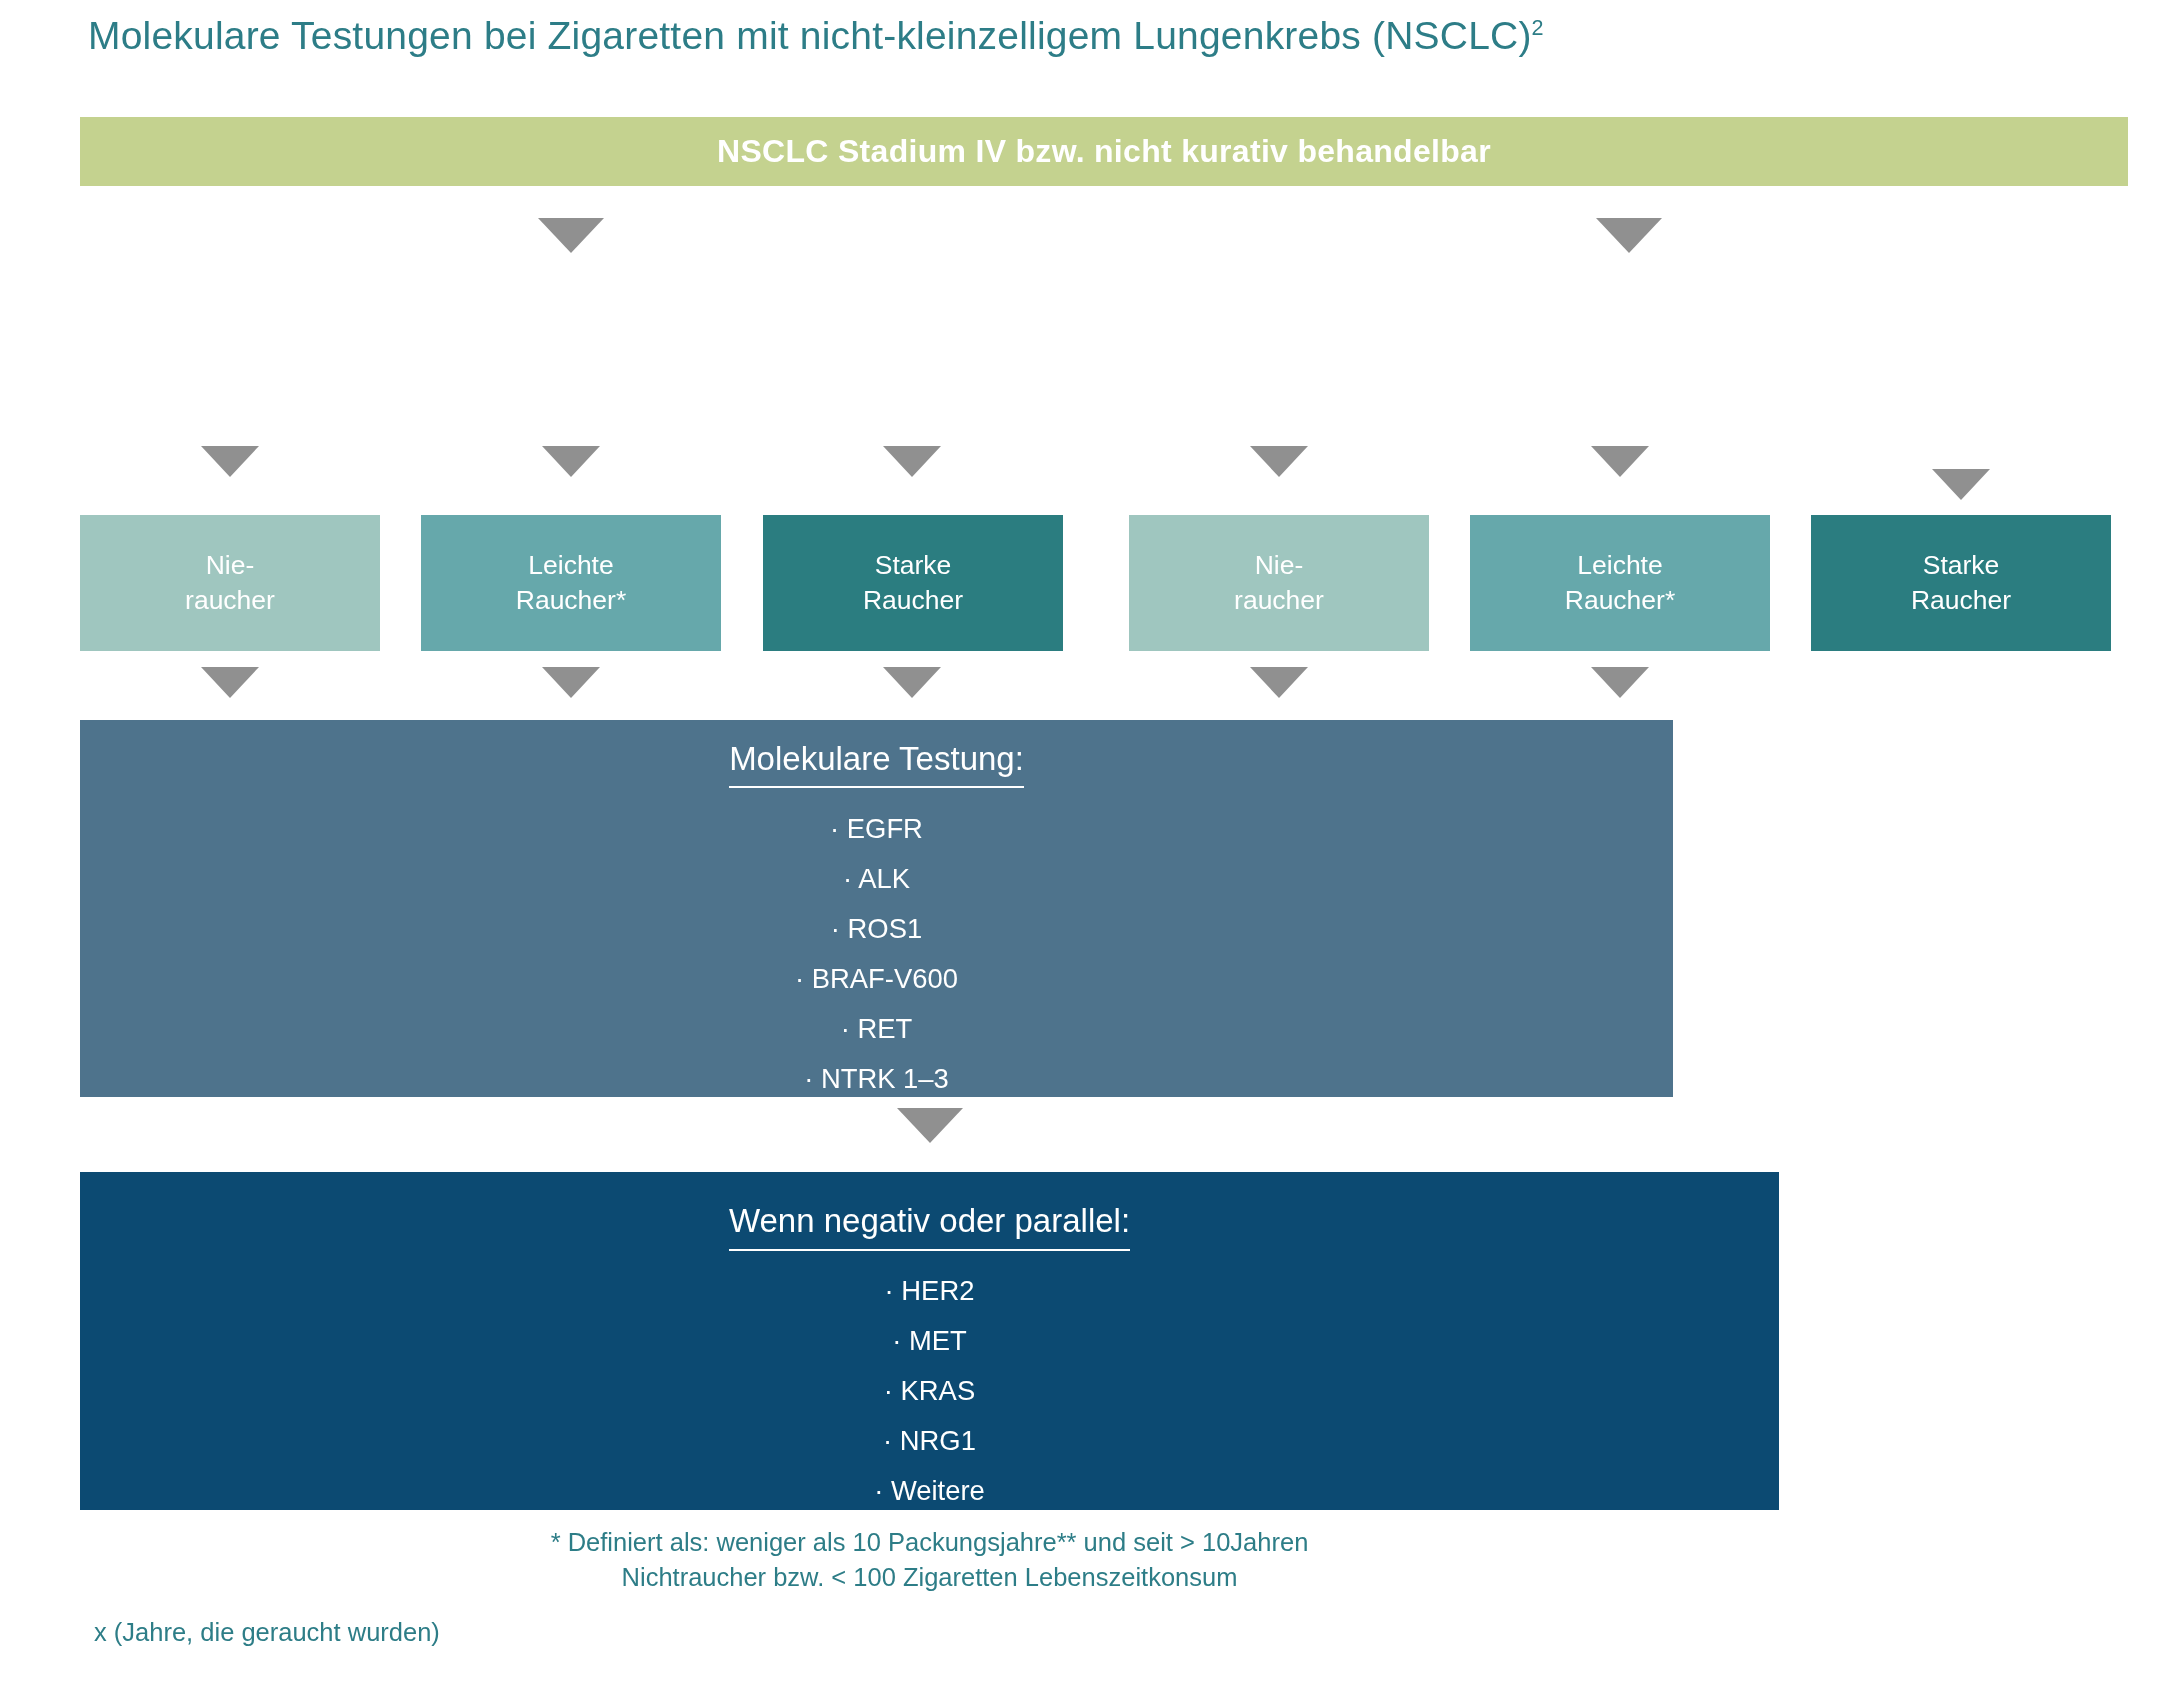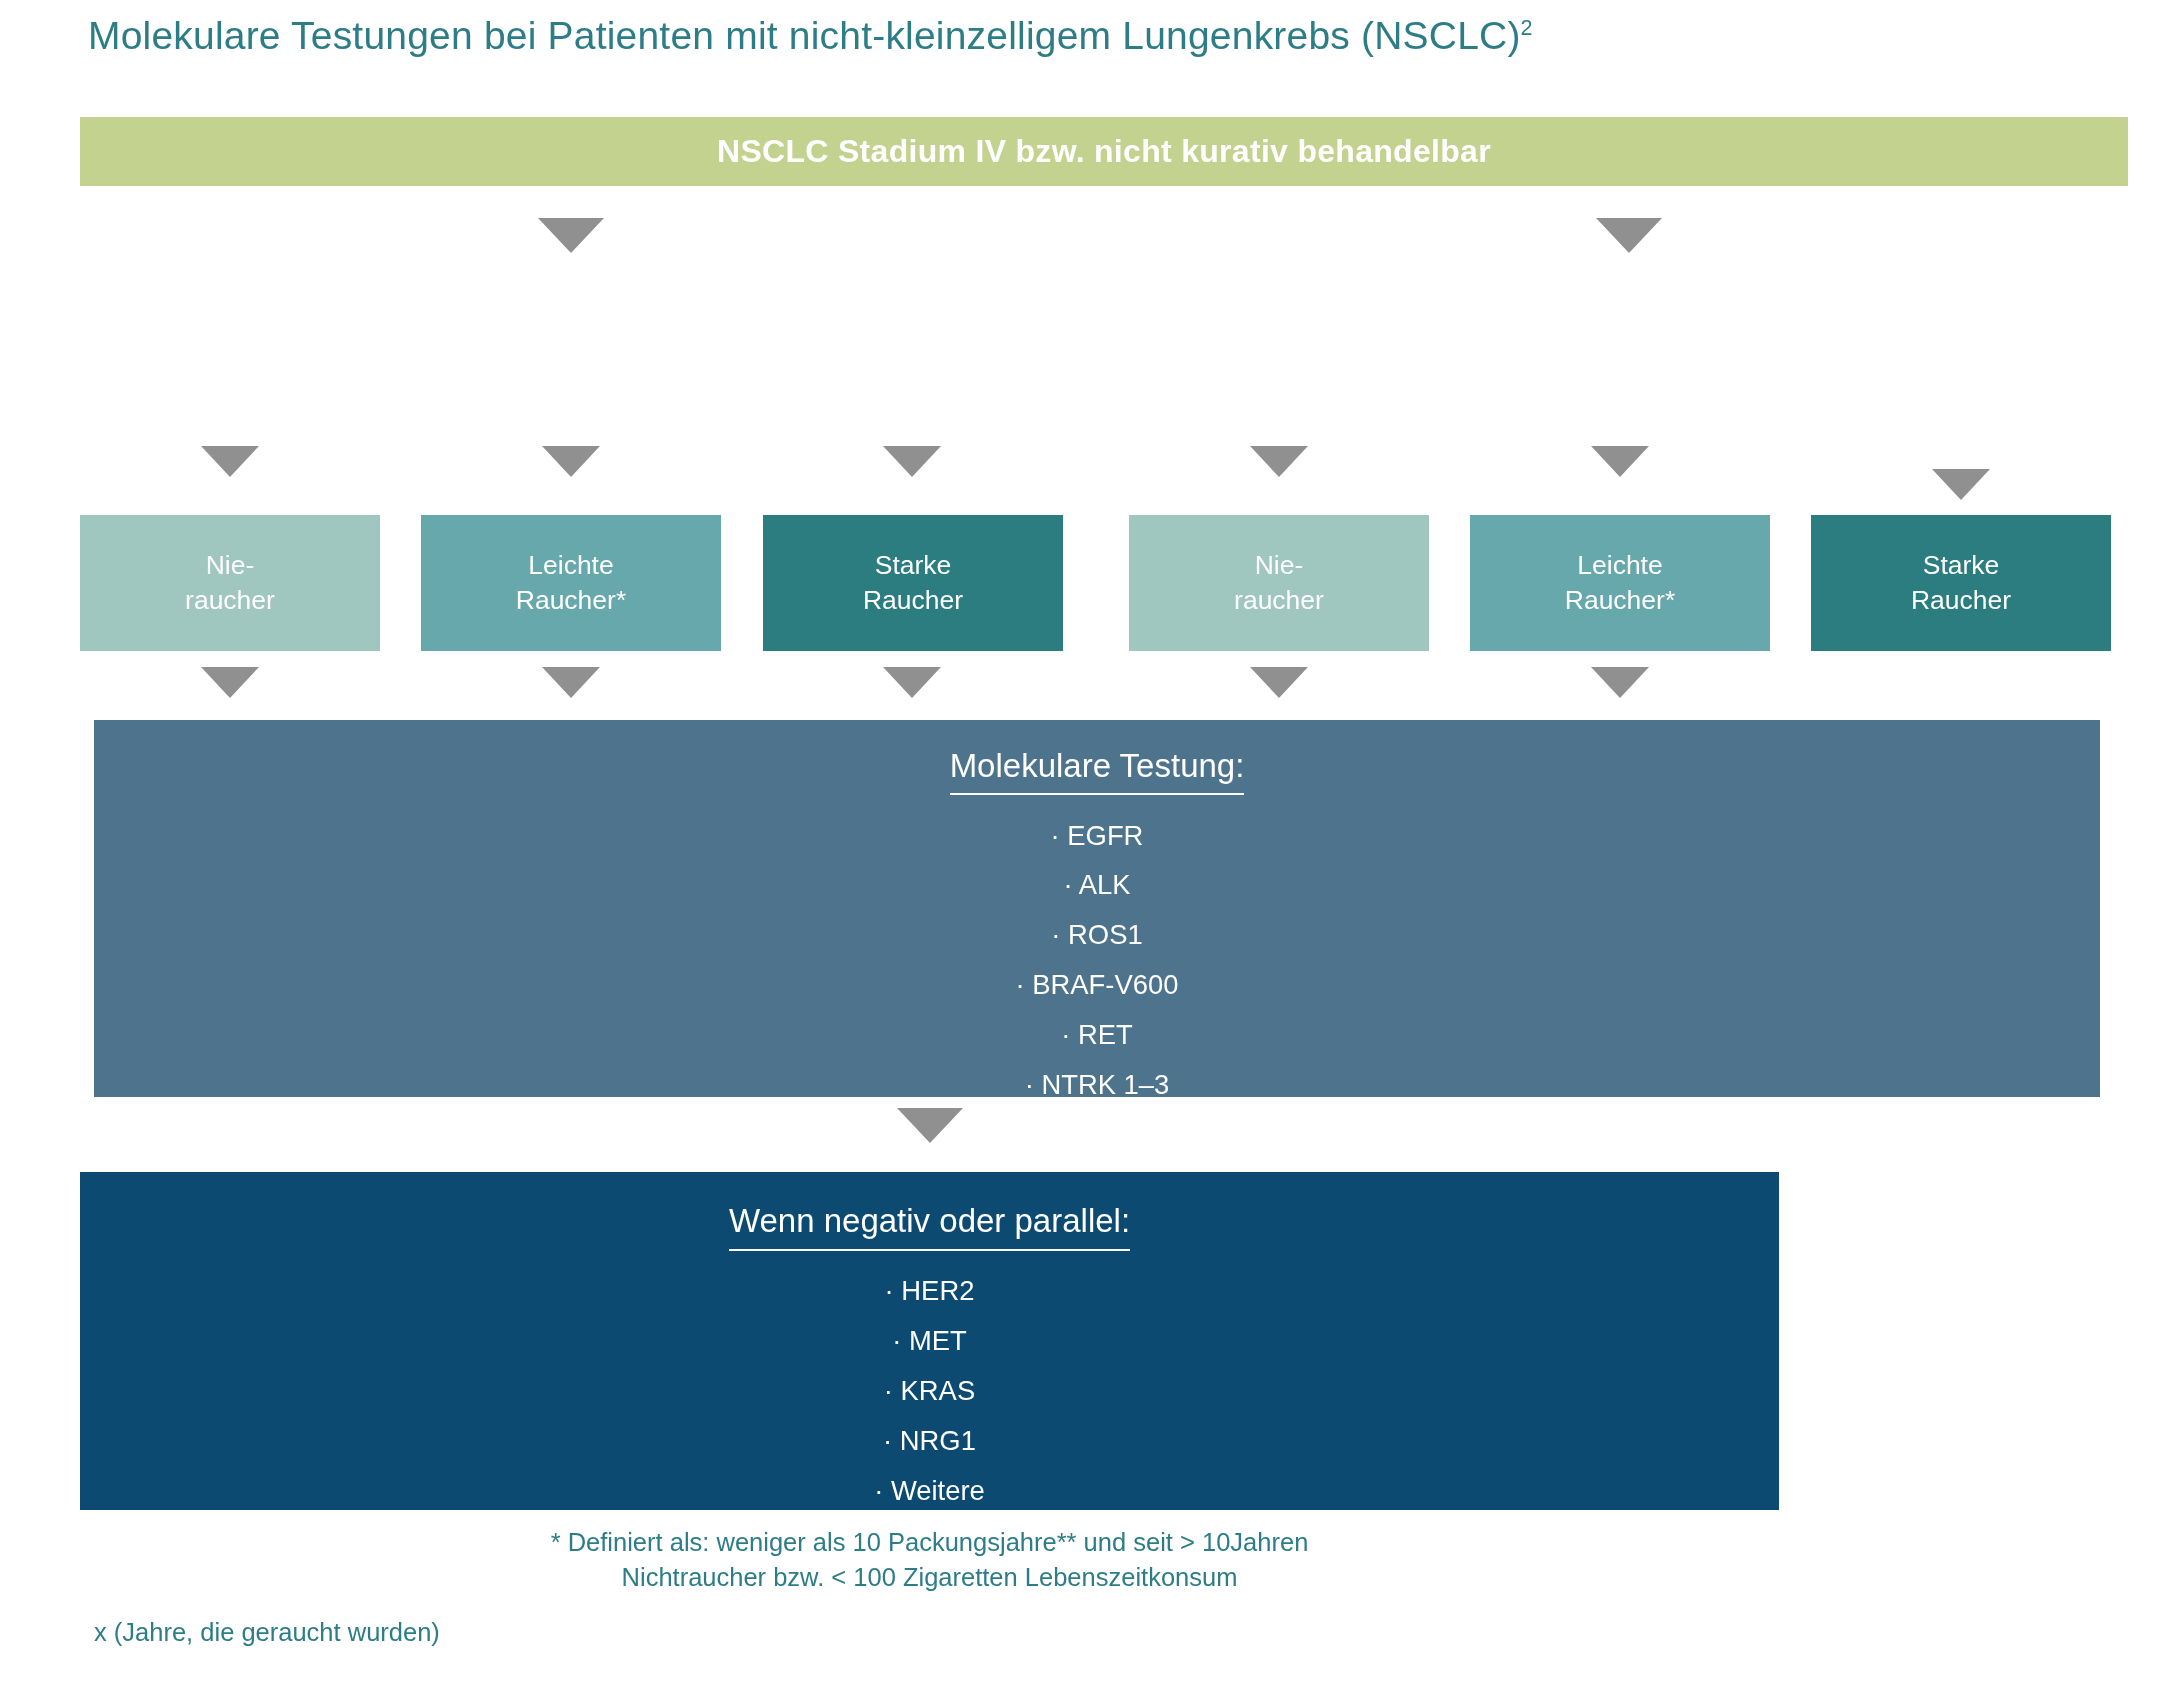--- a/index.html
+++ b/index.html
@@ -100,27 +100,26 @@
   .sm2 { left: 421px; }
   .sm3 { left: 763px; }
   .sm4 { left: 1129px; }
   .sm5 { left: 1470px; }
   .sm6 { left: 1811px; }
 
   
   .testing-box {
     left: 80px;
     top: 720px;
-    width: 2006px;
+    width: 1593px;
     height: 377px;
     background: #4e738c;
     font-size: 27.4px;
-    justify-content: flex-start;
+    justify-content: center;
     padding-top: 23.5px;
-    margin-left: 14px;
   }
   .box-heading {
     font-size: 33px;
     padding-bottom: 5.9px;
     border-bottom: 2.9px solid #ffffff;
     margin-bottom: 15.7px;
   }
   .testing-box .item,
   .negative-box .item {
     display: block;
@@ -196,21 +195,21 @@
     text-align: left;
   }
   .footnote-2 .fn-indent { display: block; padding-left: 35px; }
 </style>
 </head>
 <body>
 
 <div class="canvas">
 
   <div class="page-title">
-    <span>Molekulare Testungen bei Patienten mit nicht-kleinzelligem Lungenkrebs (NSCLC)</span><span class="sup">2</span>
+    <span>Molekulare Testungen bei Zigaretten mit nicht-kleinzelligem Lungenkrebs (NSCLC)</span><span class="sup">2</span>
   </div>
 
   <div class="box tier1">
     <span>NSCLC Stadium IV bzw. nicht kurativ behandelbar</span>
   </div>
 
   <div class="arrow a1"></div>
   <div class="arrow a2"></div>
 
 

